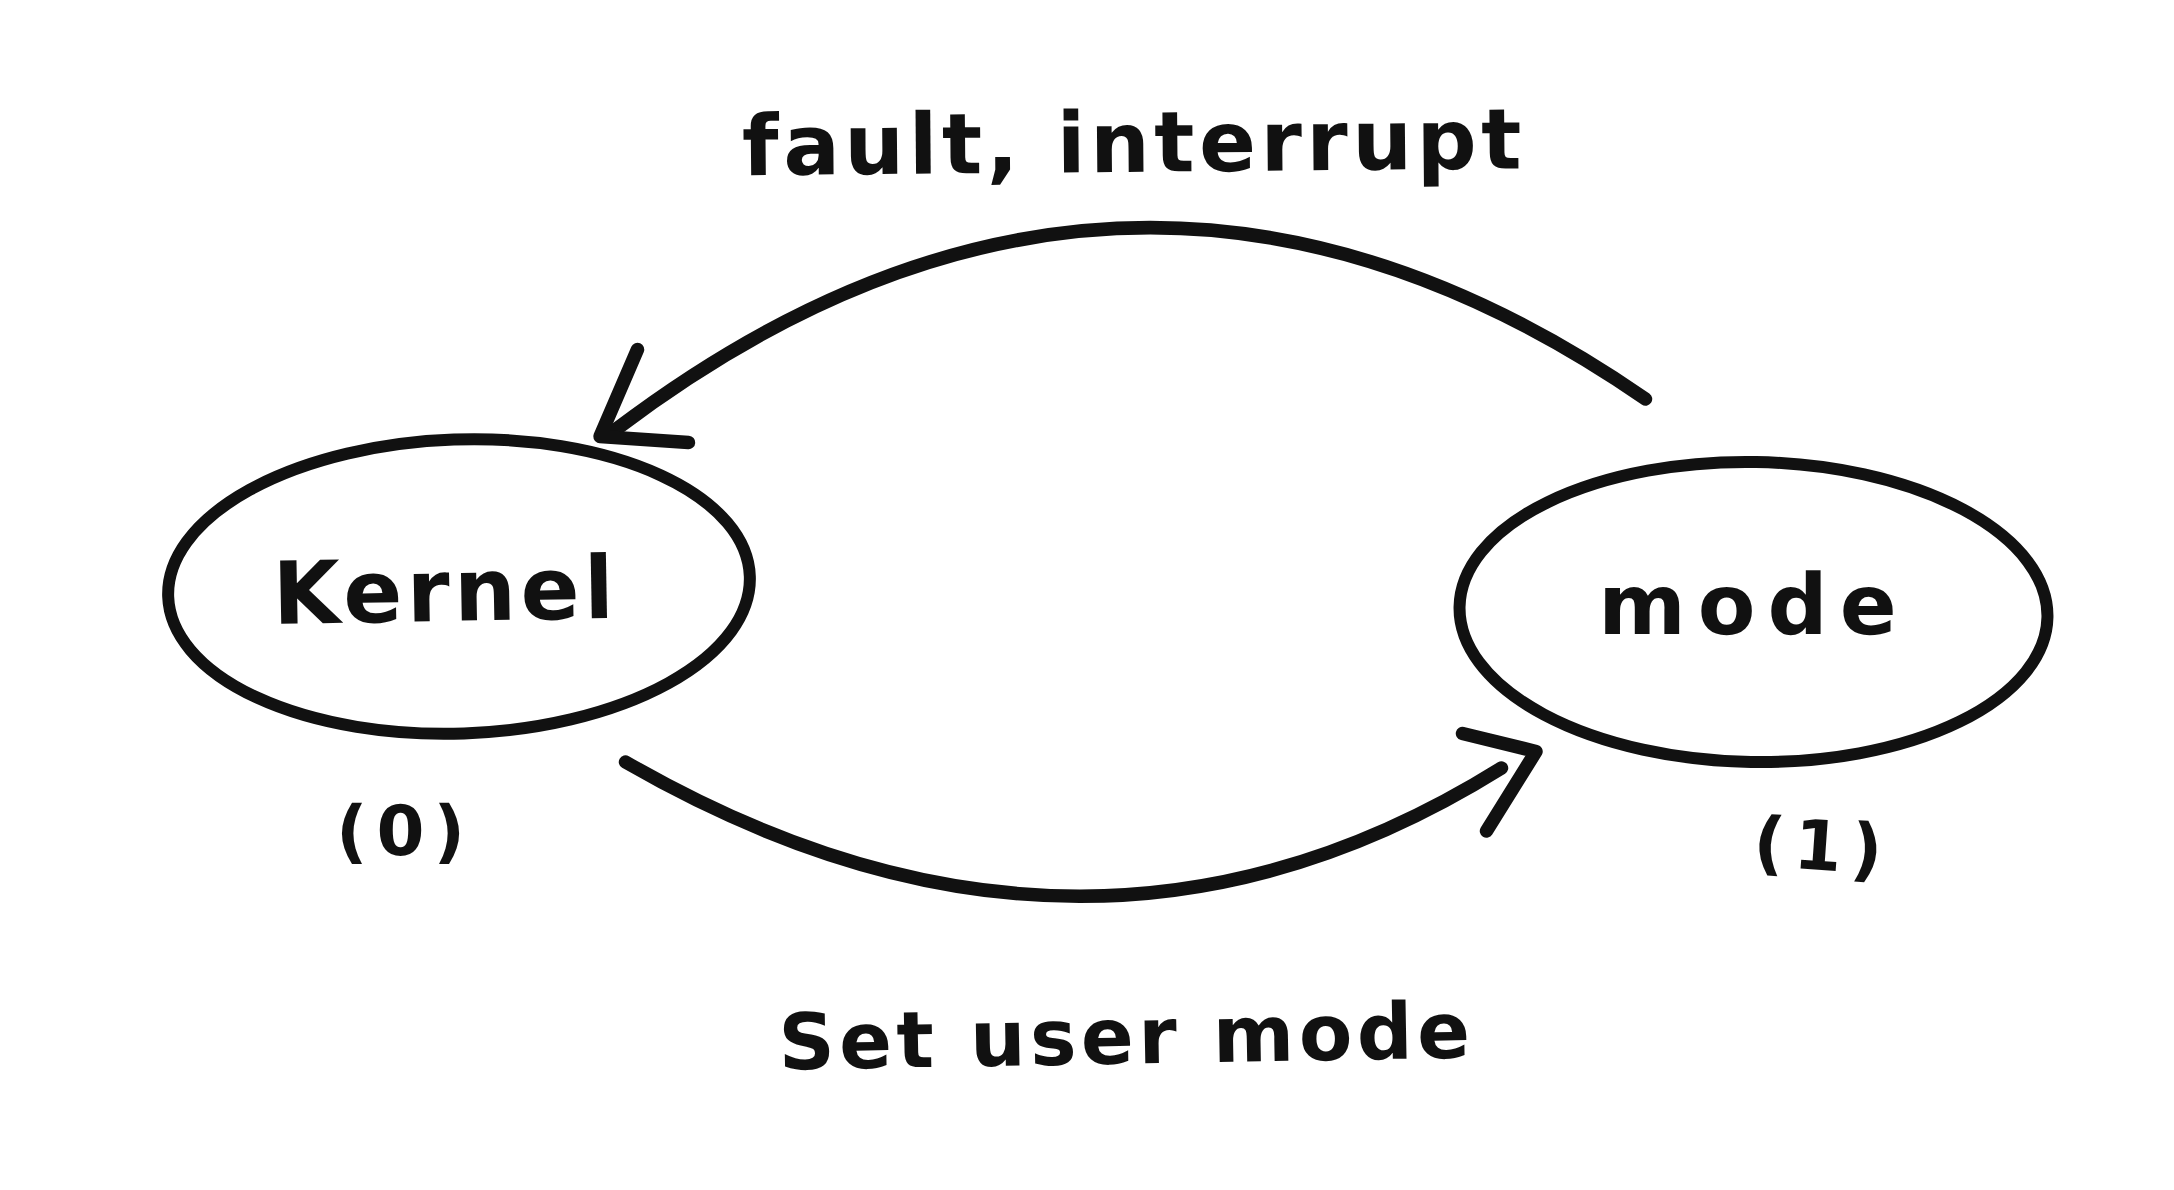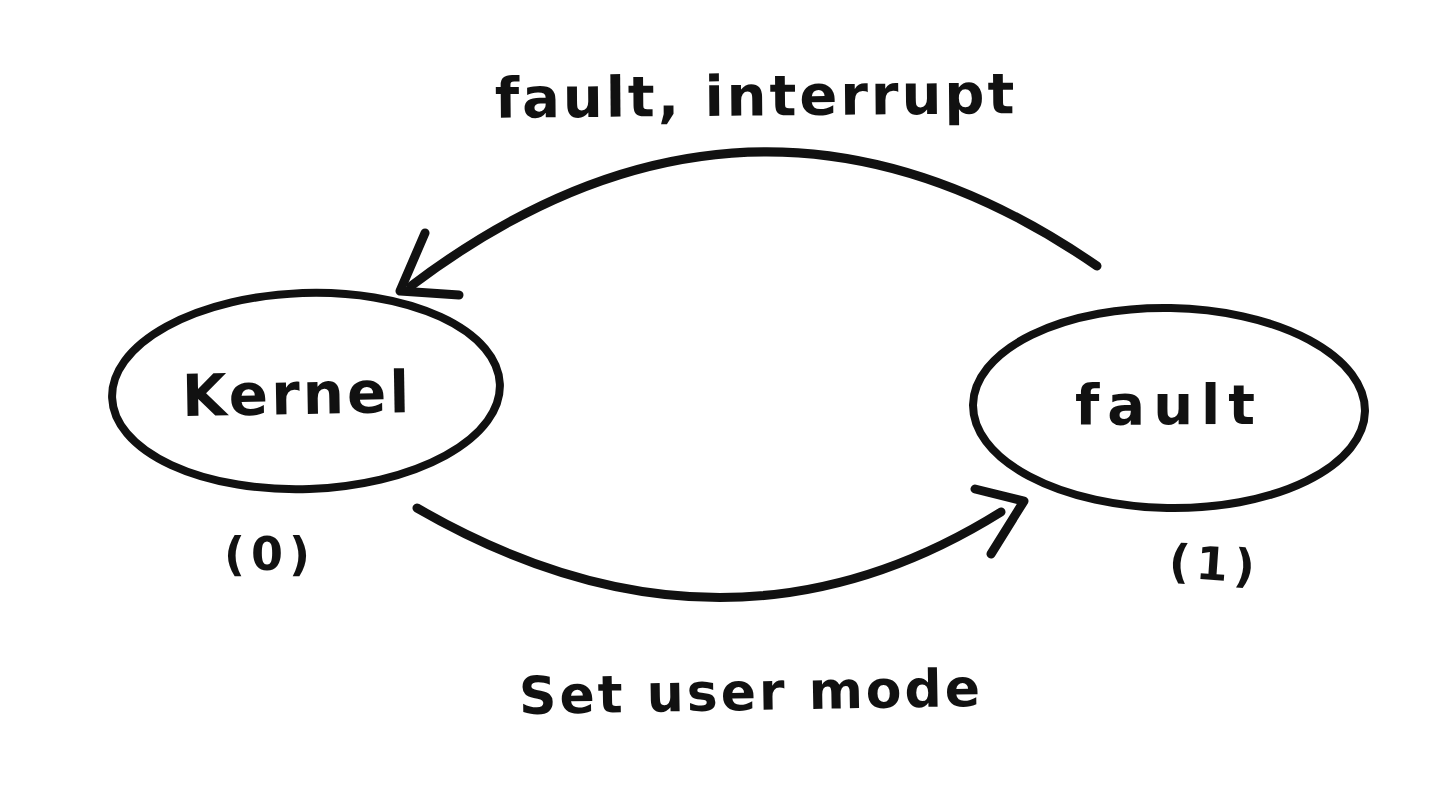--- a/index.html
+++ b/index.html
@@ -87,19 +87,19 @@
     <path d="M 388 508 Q 695 685 972 512" stroke-width="9"></path>
     <polyline points="946,489 995,501 962,554" stroke-width="9"></polyline>
   </svg>
 
   <div class="label edge-label-top">fault, interrupt</div>
 
   <div class="label node-label-kernel">Kernel</div>
 
   <div class="label mode-bit mode-bit-kernel">(0)</div>
 
-  <div class="label node-label-user">fault</div>
+  <div class="label node-label-user">mode</div>
 
   <div class="label mode-bit mode-bit-user">(1)</div>
 
   <div class="label edge-label-bottom">Set user mode</div>
 
 </div>
 
 </body></html>

